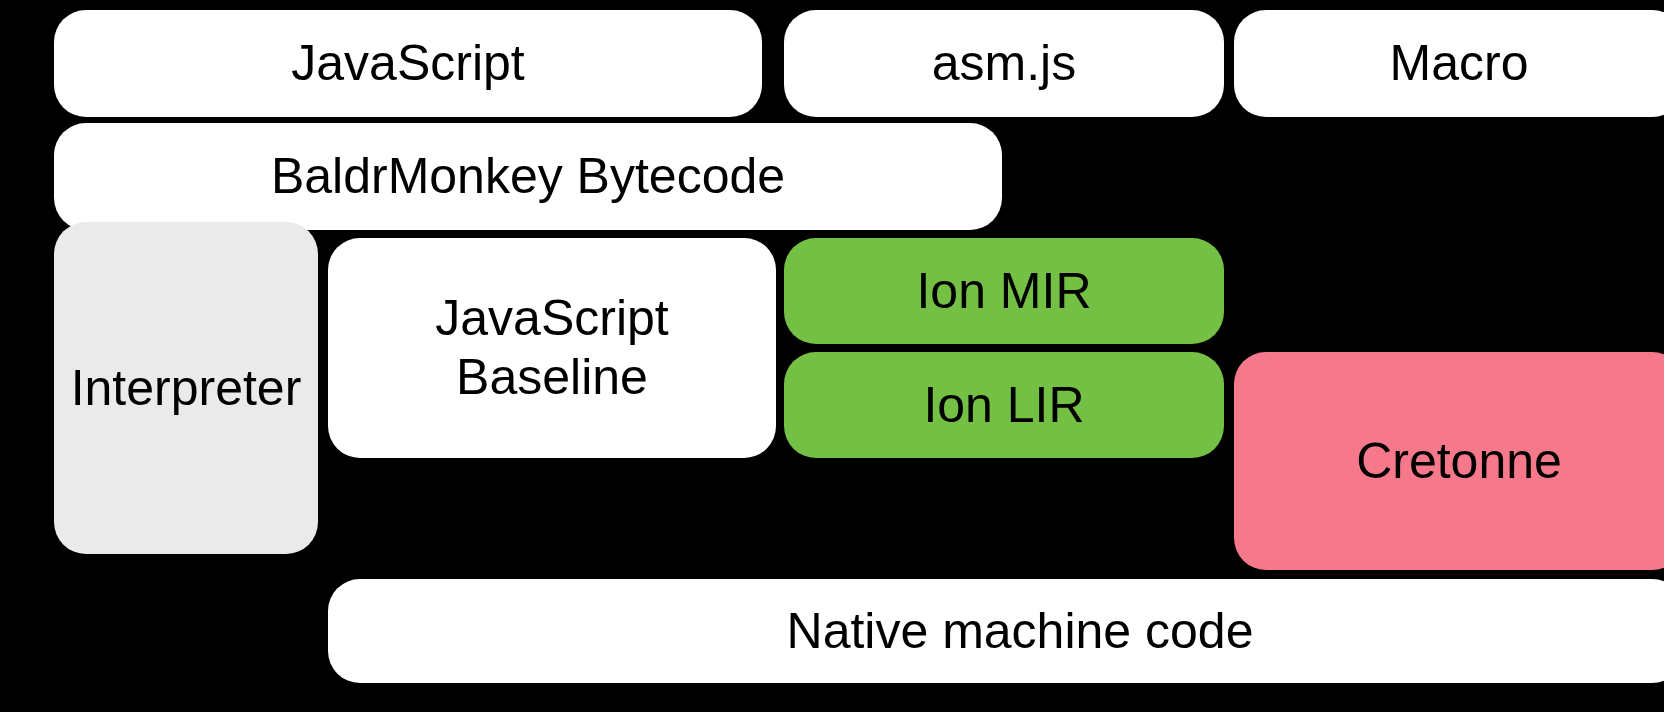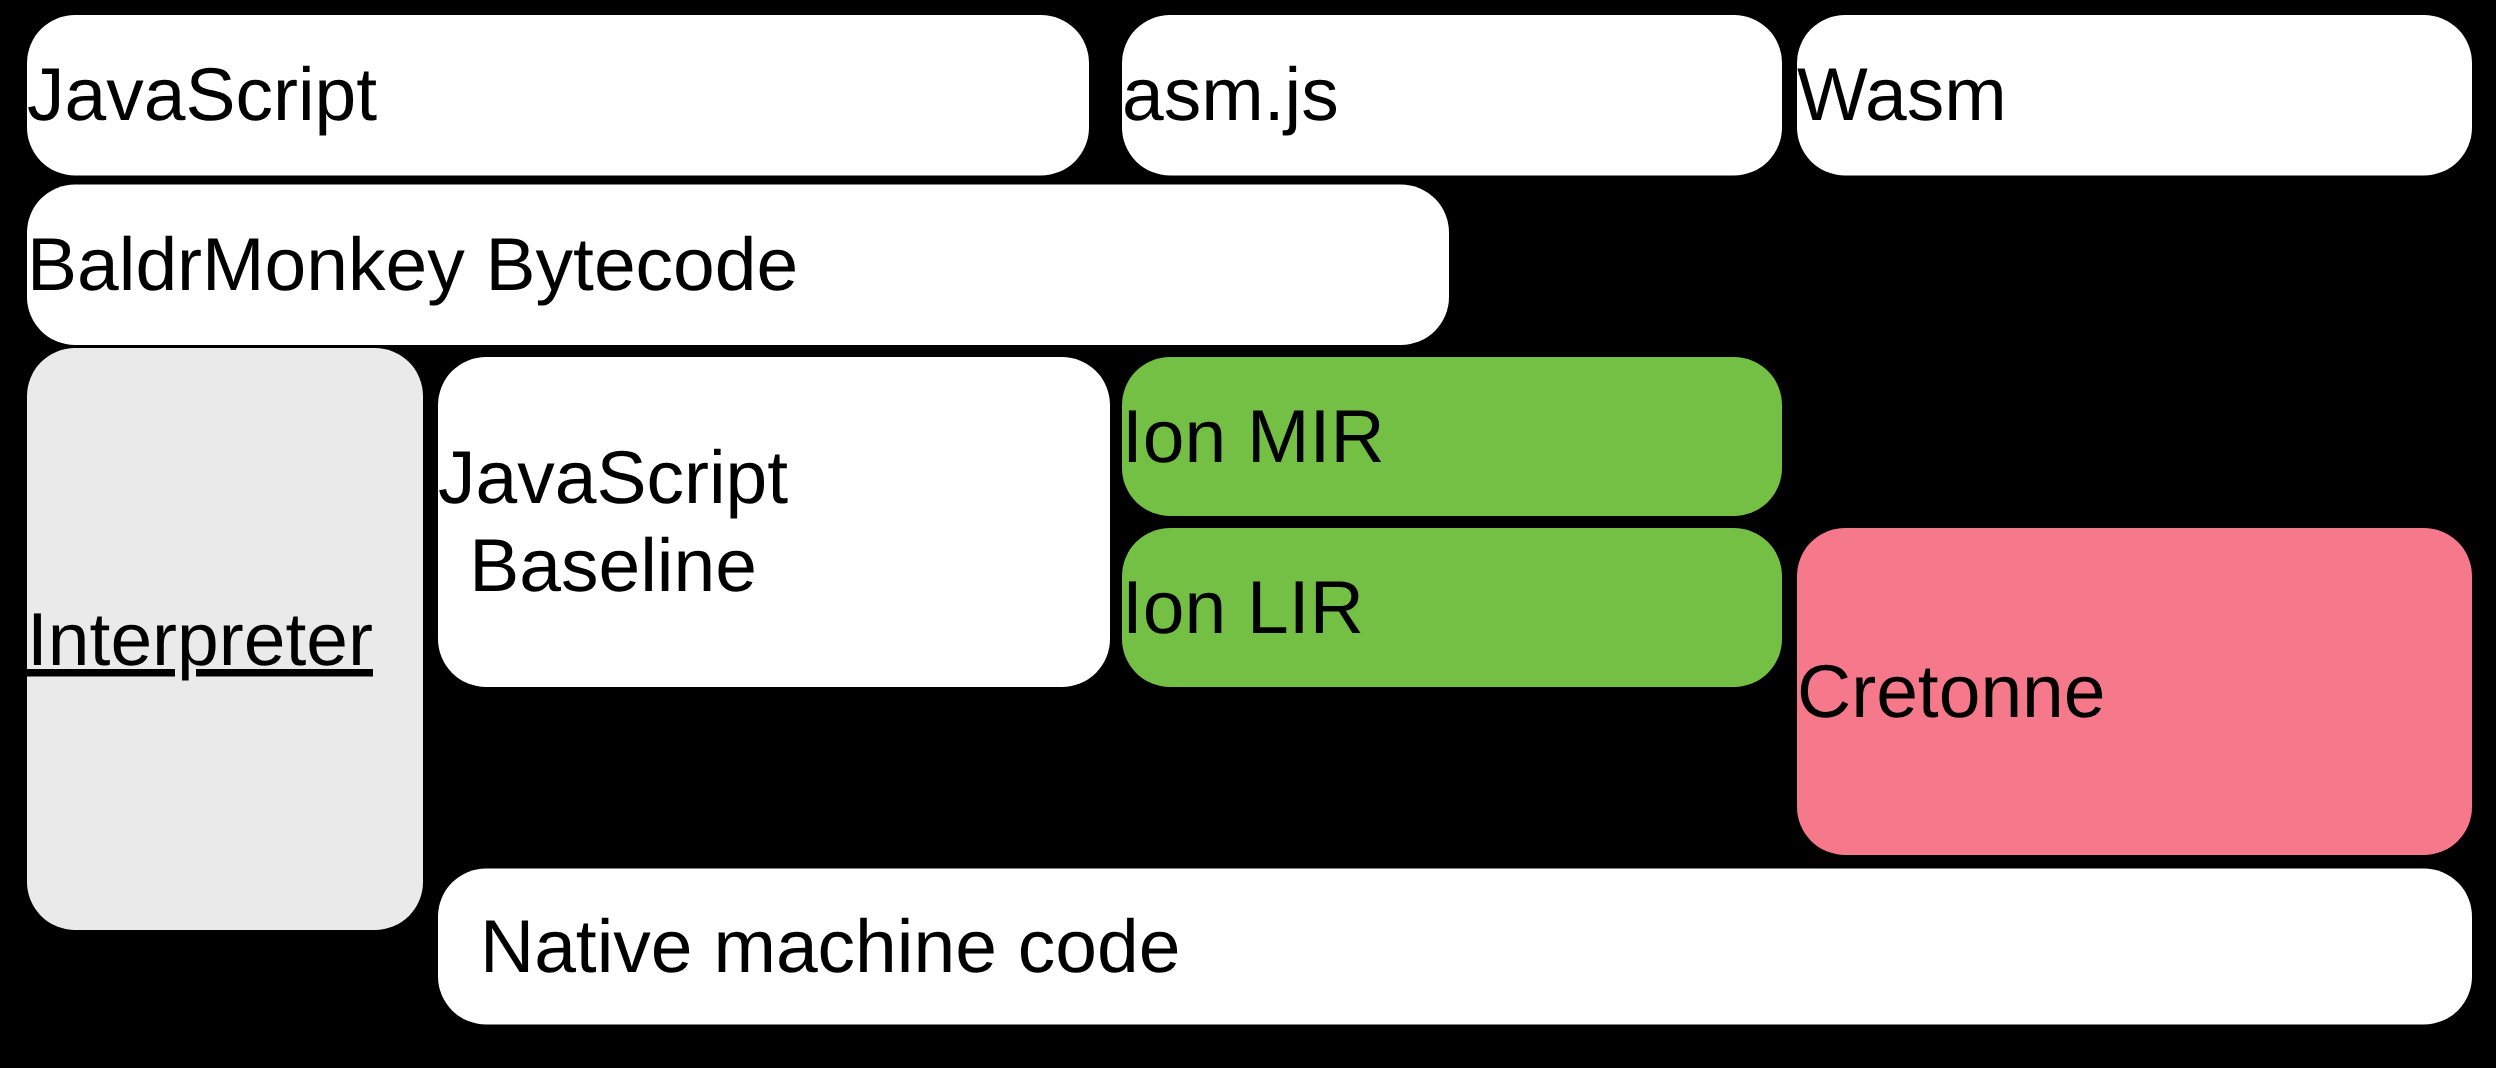--- a/index.html
+++ b/index.html
@@ -17,53 +17,54 @@
     height:712px;
     background:var(--background);
     overflow:hidden;
     font-family:"Liberation Sans", sans-serif;
   }
   .box{
     position:absolute;
     border-radius:32px;
     display:flex;
     align-items:center;
-    justify-content:flex-start;
+    justify-content:center;
     color:var(--text);
     font-size:50px;
     line-height:1.18;
     text-align:center;
     white-space:pre-line;
     box-sizing:border-box;
+    margin-left:36px;
   }
   .white{background:var(--box-white);}
   .gray{background:var(--box-gray);}
   .green{background:var(--box-green);}
   .pink{background:var(--box-pink);}
 </style>
 </head>
 <body>
 
 <div class="canvas">
 
   <div class="box white" style="left:18px; top:10px; width:708px; height:107px;">
     <span>JavaScript</span>
   </div>
   <div class="box white" style="left:748px; top:10px; width:440px; height:107px;">
     <span>asm.js</span>
   </div>
   <div class="box white" style="left:1198px; top:10px; width:450px; height:107px;">
-    <span>Wasm</span>
+    <span>Macro</span>
   </div>
 
   <div class="box white" style="left:18px; top:123px; width:948px; height:107px;">
     <span>BaldrMonkey Bytecode</span>
   </div>
 
-  <div class="box gray" style="left:18px; top:232px; width:264px; height:388px;text-decoration:underline;">
+  <div class="box gray" style="left:18px; top:222px; width:264px; height:332px;">
     <span>Interpreter</span>
   </div>
 
   <div class="box white" style="left:292px; top:238px; width:448px; height:220px;">
     <span>JavaScript
 Baseline</span>
   </div>
 
   <div class="box green" style="left:748px; top:238px; width:440px; height:106px;">
     <span>Ion MIR</span>

